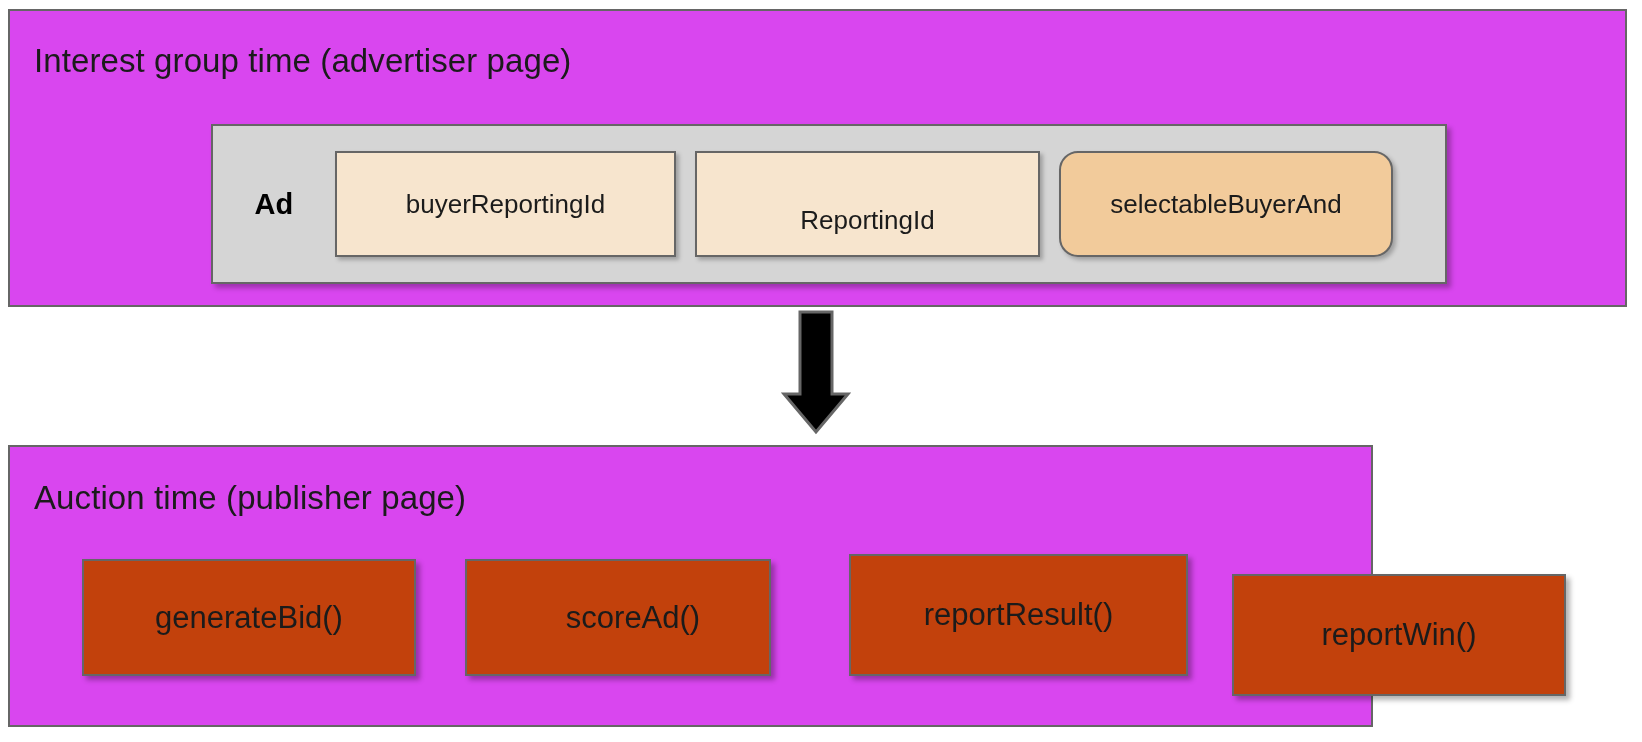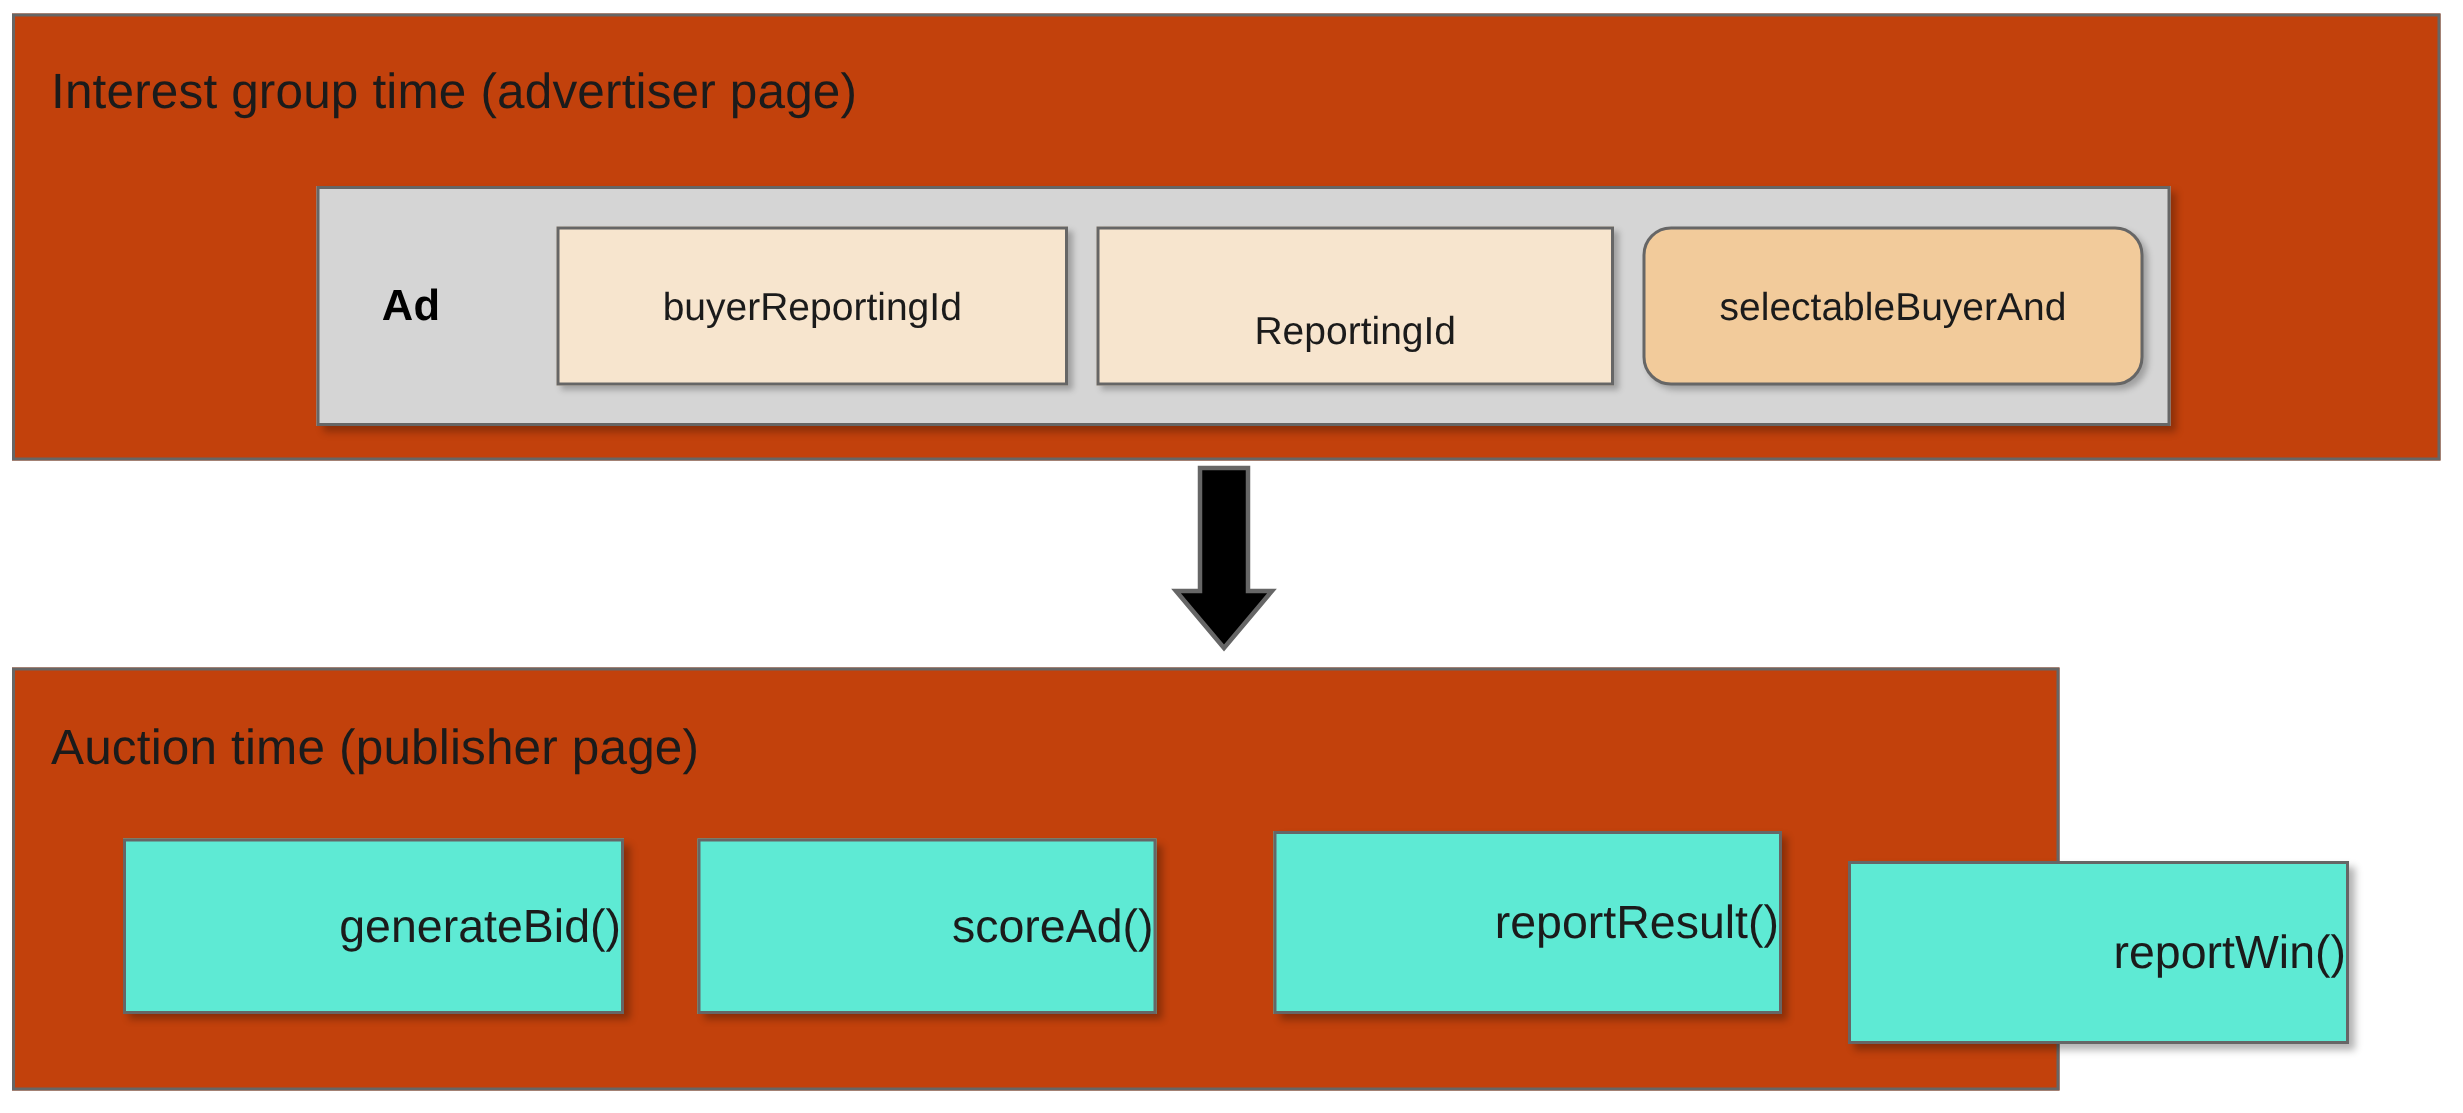--- a/index.html
+++ b/index.html
@@ -17,21 +17,21 @@
     position: relative;
     width: 1642px;
     height: 742px;
     overflow: hidden;
     background: #ffffff;
   }
 
   
   .panel {
     position: absolute;
-    background: #c2410c;
+    background: #d946ef;
     border: 2px solid #666666;
     box-sizing: border-box;
   }
   #panel-advertiser {
     left: 8px;
     top: 9px;
     width: 1619px;
     height: 298px;
   }
   #panel-publisher {
@@ -98,44 +98,44 @@
     justify-content: center;
     text-align: center;
     font-size: 26px;
     line-height: 1.24;
     color: #1b1b1b;
     box-shadow: 3px 3px 4px rgba(0,0,0,0.25);
     padding: 0 6px;
   }
   .id-box.tone-light { background: #f7e5ce; }
   .id-box.tone-dark  { background: #f2cb9b; }
-  .id-box.w1 { width: 341px; margin-left: 36px; }
+  .id-box.w1 { width: 341px; }
   .id-box.w2 { width: 345px; }
   .id-box.w3 { width: 334px; border-radius: 19px; }
 
   
   #flow-arrow {
     position: absolute;
     left: 757px;
     top: 310px;
     width: 128px;
     height: 125px;
   }
 
   
   .fn-box {
     position: absolute;
     top: 559px;
     height: 117px;
-    background: #5eead4;
+    background: #c2410c;
     border: 2px solid #666666;
     box-sizing: border-box;
     display: flex;
     align-items: center;
-    justify-content: flex-end;
+    justify-content: center;
     font-size: 31px;
     color: #1b1b1b;
     box-shadow: 4px 4px 5px rgba(0,0,0,0.3);
     white-space: nowrap;
   }
   #fn-box-0 { left: 82px;   width: 334px; }
   #fn-box-1 { left: 465px;  width: 306px; padding-left: 30px; }
   #fn-box-2 { left: 849px;  width: 339px; top: 554px; height: 122px; }
   #fn-box-3 { left: 1232px; width: 334px; top: 554px; height: 122px; margin-top: 20px; }
 </style>

